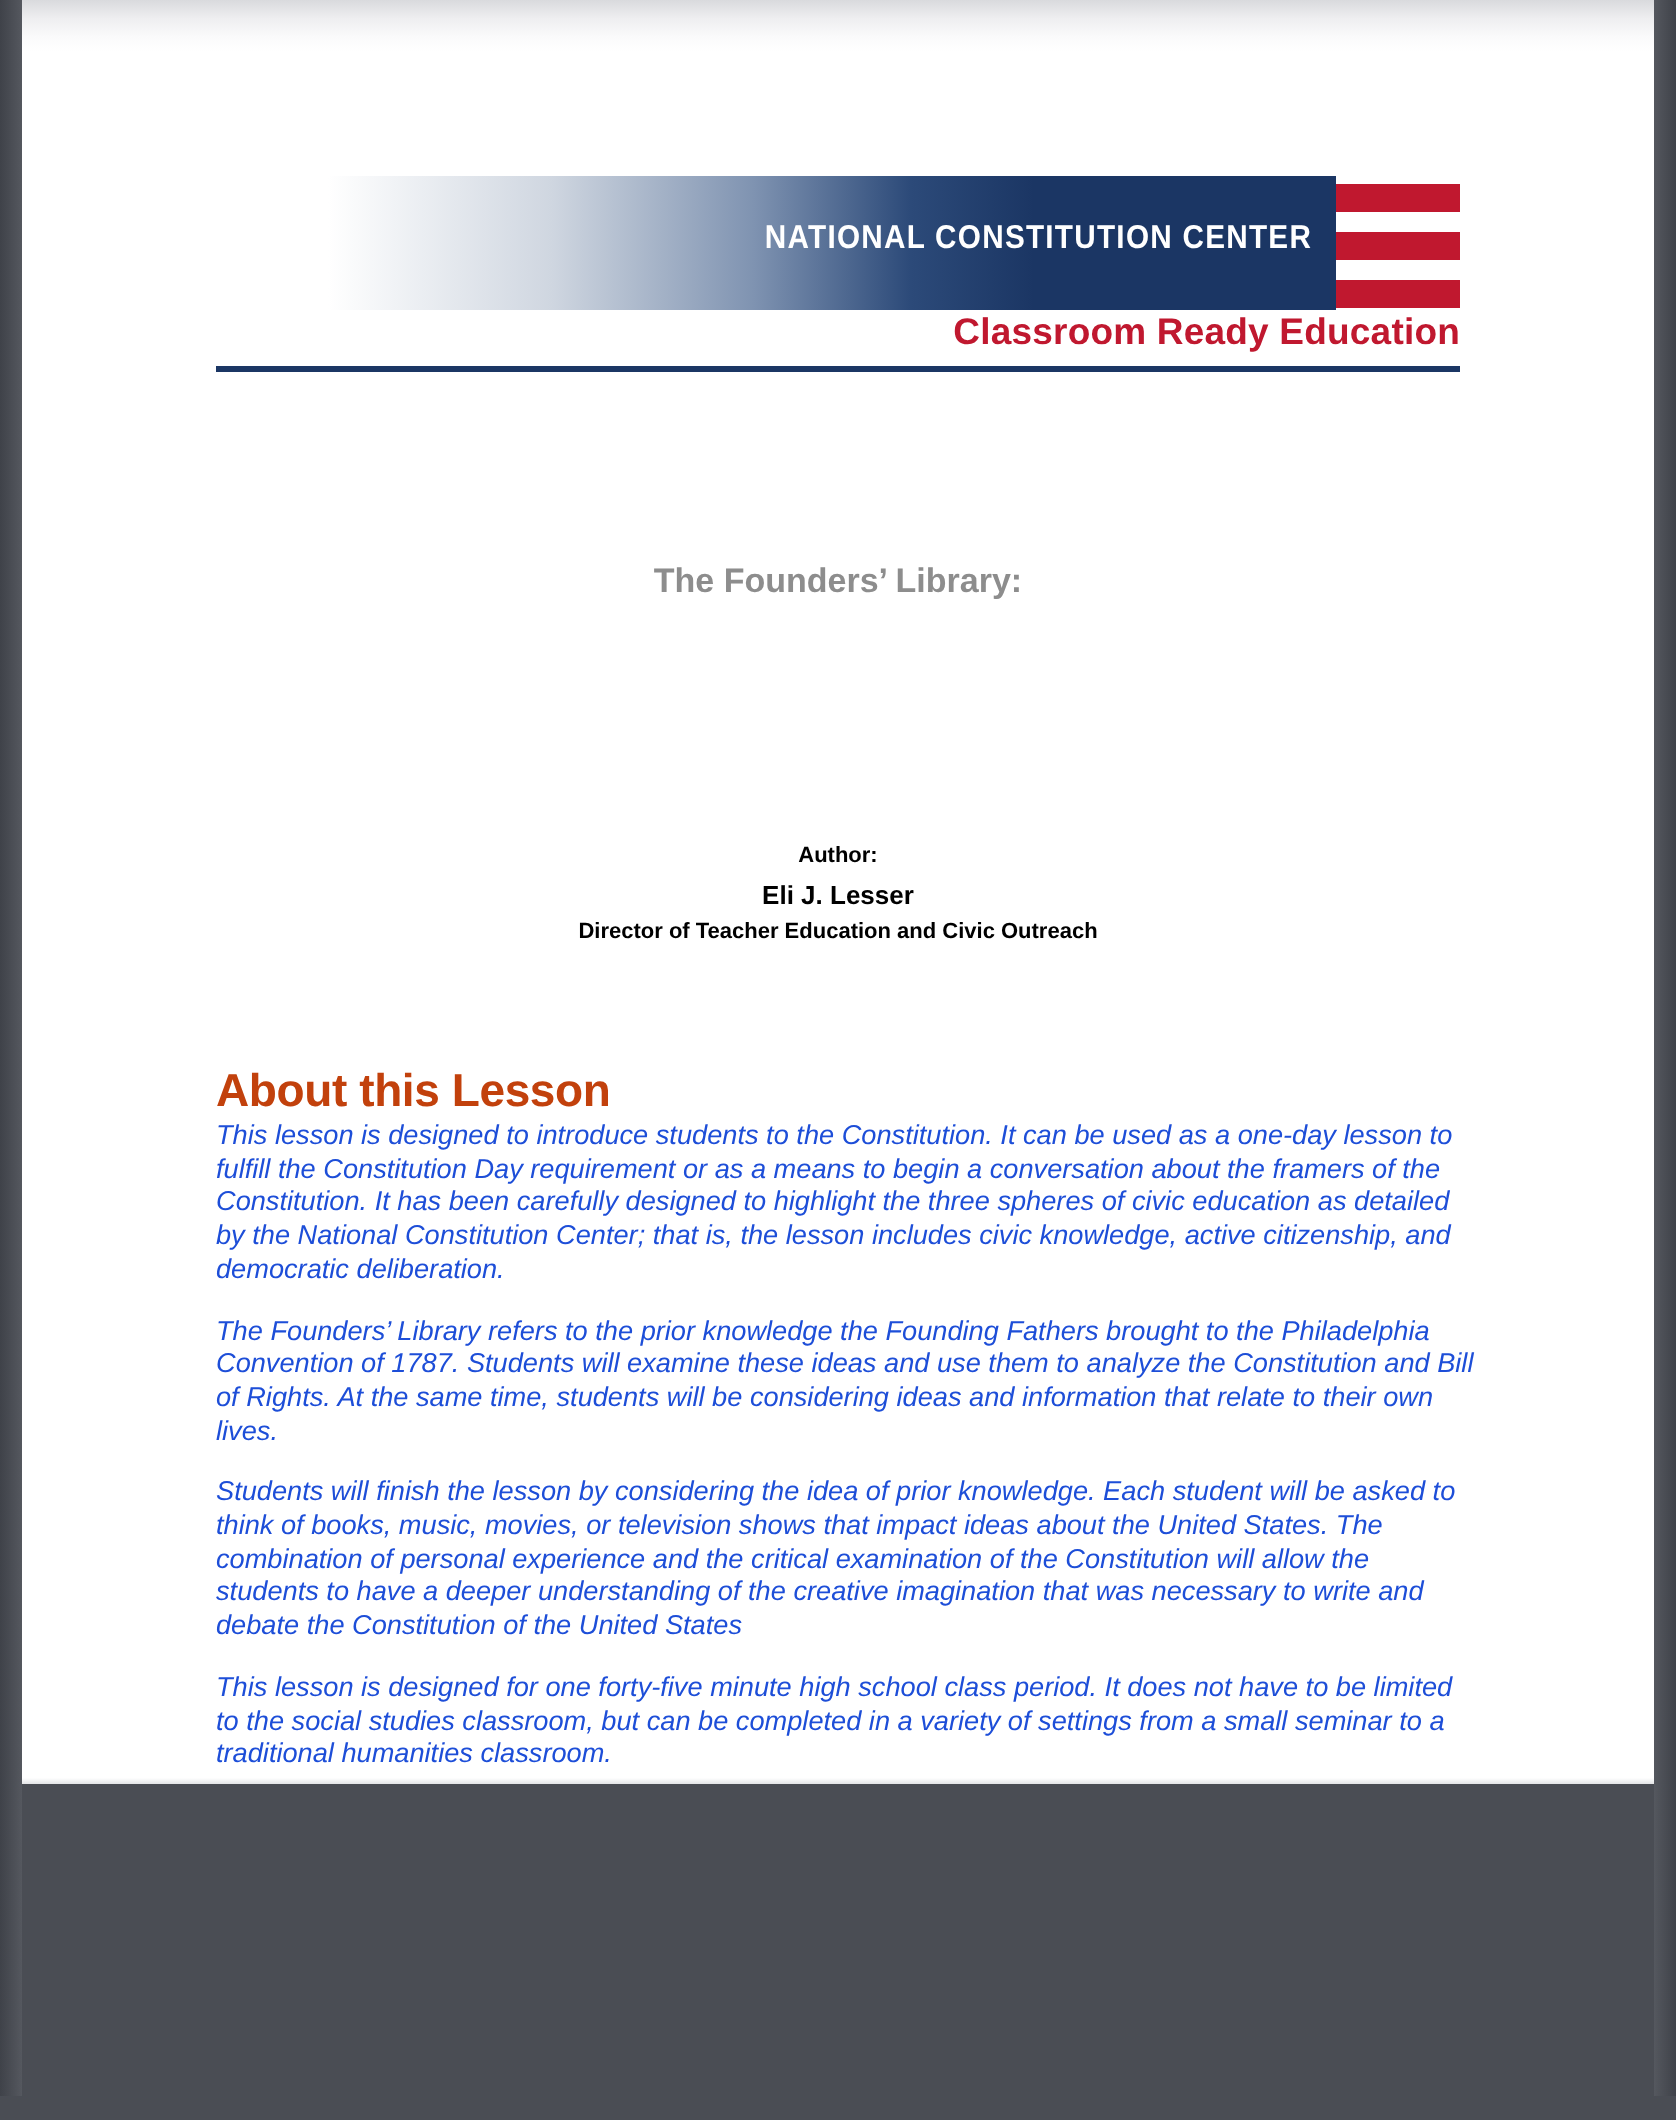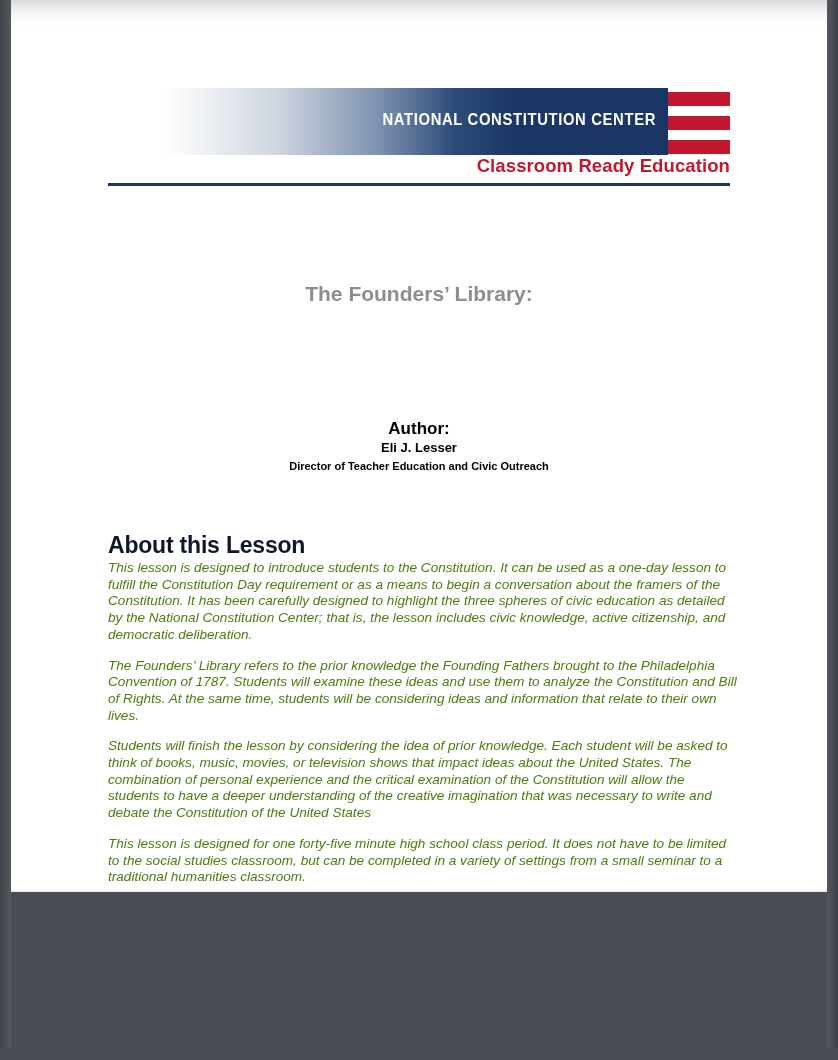--- a/index.html
+++ b/index.html
@@ -150,60 +150,60 @@
   }
 
   
   #doc-title {
     position: absolute;
     left: 0;
     top: 266px;
     width: 622px;
     text-align: center;
     color: #8d8d8d;
-    font-size: 21px;
+    font-size: 17px;
     font-weight: bold;
     line-height: 28px;
   }
   #doc-title .line { display: block; white-space: nowrap; }
 
   
   #author-block {
     position: absolute;
     left: 0;
     top: 418px;
     width: 622px;
     text-align: center;
     color: #000000;
     font-weight: bold;
   }
-  #author-label { display: block; font-size: 17px; line-height: 21px; }
+  #author-label { display: block; font-size: 11px; line-height: 21px; }
   #author-name  { display: block; font-size: 13px; line-height: 18px; }
   #author-role  { display: block; font-size: 11px; line-height: 18px; }
 
   
   #about-section {
     position: absolute;
     left: 0;
     top: 531px;
     width: 630px;
   }
   #about-heading {
     margin: 0 0 1px 0;
     font-size: 23px;
     font-weight: bold;
-    color: #0f172a;
+    color: #c2410c;
     letter-spacing: -0.2px;
     line-height: 28px;
   }
   .about-para {
     margin: 0 0 14px 0;
     font-size: 13.6px;
     font-style: italic;
-    color: #4d7c0f;
+    color: #1d4ed8;
     line-height: 16.7px;
     text-align: left;
   }
   .about-para:last-child { margin-bottom: 4px; }
 </style>
 </head>
 <body>
 
 <div id="viewer">
 

